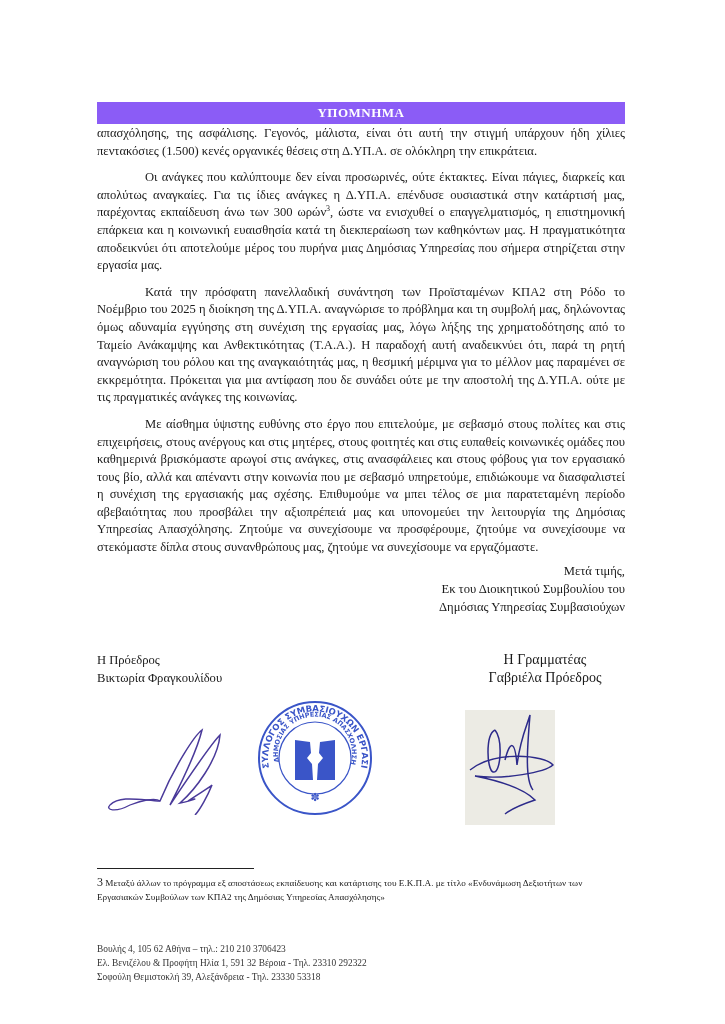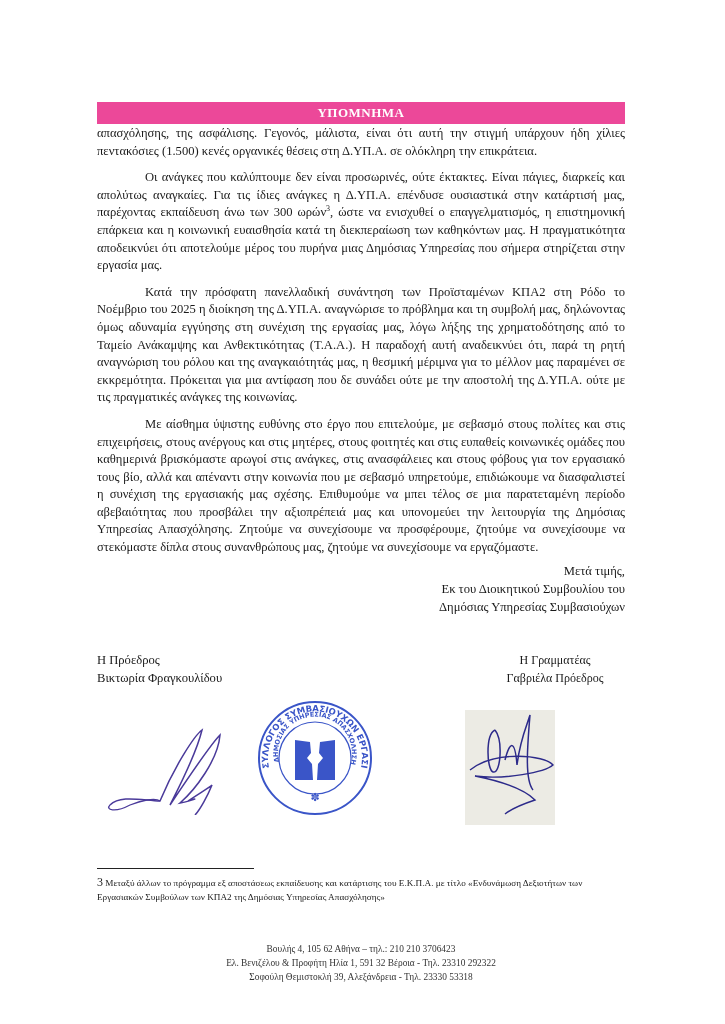--- a/index.html
+++ b/index.html
@@ -1,38 +1,38 @@
 <!DOCTYPE html>
 <html><head>
   <meta charset="utf-8">
   <style>
     html, body { margin: 0; padding: 0; background: #ffffff; }
     body { width: 725px; height: 1024px; position: relative; overflow: hidden;
       font-family: "Liberation Serif", "DejaVu Serif", serif; color: #1a1a1a; }
     .page { position: absolute; left: 0; top: 0; width: 725px; height: 1024px; }
     .header-band { position: absolute; left: 97px; top: 102px; width: 528px; height: 22px;
-      background: #ec4899; color: #ffffff; font-weight: bold; font-size: 13px;
+      background: #8b5cf6; color: #ffffff; font-weight: bold; font-size: 13px;
       text-align: center; line-height: 22px; letter-spacing: 0.5px; }
     .body-text { position: absolute; left: 97px; top: 125px; width: 528px;
       font-size: 12.6px; line-height: 17.6px; text-align: justify; }
     .body-text p { margin: 0 0 9px 0; }
     .body-text p.indent { text-indent: 48px; }
     sup { font-size: 8px; line-height: 0; }
     .closing { position: absolute; right: 100px; top: 562px; text-align: right;
       font-size: 12.6px; line-height: 18px; }
     .closing div { white-space: nowrap; margin-left: 8px; }
     .sig-left { position: absolute; left: 97px; top: 651px; font-size: 12.6px; line-height: 18px; }
-    .sig-right { position: absolute; left: 490px; top: 651px; font-size: 12px; line-height: 18px; text-align: center; width: 130px; }
+    .sig-right { position: absolute; left: 480px; top: 651px; font-size: 14px; line-height: 18px; text-align: center; width: 130px; }
     .signature-left { position: absolute; left: 100px; top: 705px; width: 150px; height: 110px; }
     .signature-right { position: absolute; left: 465px; top: 710px; width: 90px; height: 115px; background: #ecebe4; }
     .stamp { position: absolute; left: 255px; top: 698px; width: 120px; height: 120px; }
     .fn-rule { position: absolute; left: 97px; top: 868px; width: 157px; height: 1px; background: #222; }
     .footnote { position: absolute; left: 97px; top: 875px; width: 528px; font-size: 9.2px; line-height: 14px; }
     .footnote .fn-num { font-size: 12px; }
-    .address { position: absolute; left: 97px; top: 942px; width: 528px; text-align: center;
+    .address { position: absolute; left: 97px; top: 942px; width: 528px; text-align: left;
       font-size: 9.4px; line-height: 14px; color: #333; }
   </style>
 </head>
 <body>
 
 <div class="page">
 
   <div class="header-band">
     <span>ΥΠΟΜΝΗΜΑ</span>
   </div>

